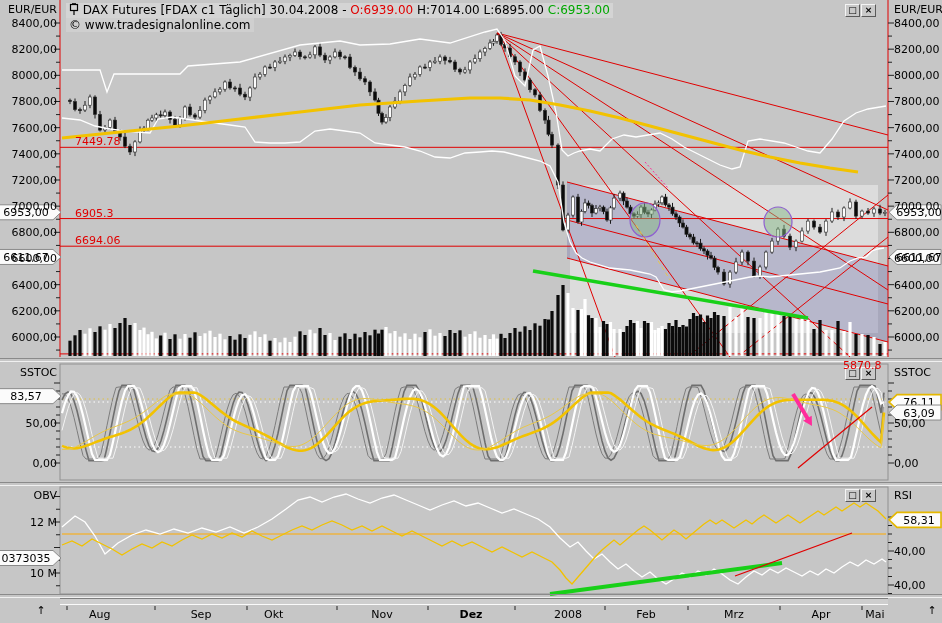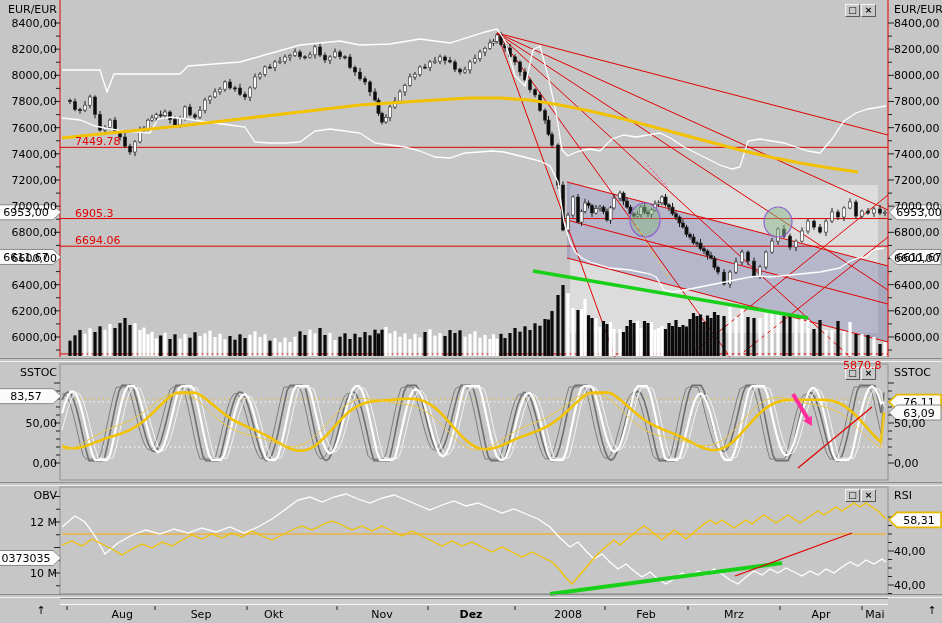--- a/index.html
+++ b/index.html
@@ -711,20 +711,35 @@
       <path d="M889,402.11199999999997 L897,394.61199999999997 L941,394.61199999999997 L941,409.61199999999997 L897,409.61199999999997 Z" fill="#fbfbfb" stroke="#e5b800" stroke-width="1.6"></path>
       <text x="919" y="406.11199999999997" text-anchor="middle" font-size="11" fill="#000">76,11</text>
       <path d="M889,412.528 L897,405.028 L941,405.028 L941,420.028 L897,420.028 Z" fill="#fbfbfb" stroke="#8a8a8a" stroke-width="1"></path>
       <text x="919" y="416.528" text-anchor="middle" font-size="11" fill="#000">63,09</text>
       <path d="M61,558 L53,550.5 L-6,550.5 L-6,565.5 L53,565.5 Z" fill="#fbfbfb" stroke="#8a8a8a" stroke-width="1"></path>
       <text x="26" y="562" text-anchor="middle" font-size="11" fill="#000">0373035</text>
       <path d="M889,519.873 L897,512.373 L941,512.373 L941,527.373 L897,527.373 Z" fill="#fbfbfb" stroke="#e5b800" stroke-width="1.6"></path>
       <text x="919" y="523.873" text-anchor="middle" font-size="11" fill="#000">58,31</text>
     </svg>
 
+<div class="title-row">
+  <svg width="10" height="13" style="vertical-align:-2px">
+    <rect x="1.5" y="1.5" width="7" height="6" fill="none" stroke="#000" stroke-width="1.2"></rect>
+    <line x1="5" y1="7" x2="5" y2="12" stroke="#000" stroke-width="1.2"></line>
+    <line x1="3" y1="0.8" x2="7" y2="0.8" stroke="#000" stroke-width="1.2"></line>
+  </svg>
+  <span>DAX Futures [FDAX c1  Täglich]</span>
+  <span>30.04.2008</span>
+  <span>-</span>
+  <span class="o">O:6939.00</span>
+  <span>H:7014.00</span>
+  <span>L:6895.00</span>
+  <span class="c">C:6953.00</span>
+</div>
+<div class="copyright">© www.tradesignalonline.com</div>
 
 <div class="lbl rt" style="left:2px;top:3px;width:55px;">EUR/EUR</div>
 <div class="lbl" style="left:894px;top:3px;">EUR/EUR</div>
 <div class="lbl rt" style="left:2px;top:366px;width:55px;">SSTOC</div>
 <div class="lbl" style="left:894px;top:366px;">SSTOC</div>
 <div class="lbl rt" style="left:2px;top:489px;width:55px;">OBV</div>
 <div class="lbl" style="left:894px;top:489px;">RSI</div>
 
 <div class="separator" style="top:358px;"></div>
 <div class="separator" style="top:482px;"></div>
@@ -779,21 +794,21 @@
       <div class="lbl rt" style="left:2px;top:330.992px;width:55px;">6000,00</div>
       <div class="lbl" style="left:894px;top:330.992px;">6000,00</div>
       <div class="lbl rt" style="left:2px;top:417px;width:55px;">50,00</div>
       <div class="lbl" style="left:894px;top:417px;">50,00</div>
       <div class="lbl rt" style="left:2px;top:457px;width:55px;">0,00</div>
       <div class="lbl" style="left:894px;top:457px;">0,00</div>
       <div class="lbl rt" style="left:2px;top:516px;width:55px;">12 M</div>
       <div class="lbl rt" style="left:2px;top:567px;width:55px;">10 M</div>
       <div class="lbl" style="left:894px;top:545px;">40,00</div>
       <div class="lbl" style="left:894px;top:579px;">40,00</div>
-      <div class="lbl" style="left:89px;top:608px;width:44px;text-align:right;">Aug</div>
+      <div class="lbl" style="left:89px;top:608px;width:44px;text-align:left;">Aug</div>
       <div class="lbl" style="left:179px;top:608px;width:44px;text-align:center;">Sep</div>
       <div class="lbl" style="left:264px;top:608px;width:44px;text-align:left;">Okt</div>
       <div class="lbl" style="left:360px;top:608px;width:44px;text-align:center;">Nov</div>
       <div class="lbl" style="left:449px;top:608px;width:44px;text-align:center;font-weight:bold;">Dez</div>
       <div class="lbl" style="left:538px;top:608px;width:44px;text-align:center;margin-left:8px;">2008</div>
       <div class="lbl" style="left:624px;top:608px;width:44px;text-align:center;">Feb</div>
       <div class="lbl" style="left:712px;top:608px;width:44px;text-align:center;">Mrz</div>
       <div class="lbl" style="left:799px;top:608px;width:44px;text-align:center;">Apr</div>
       <div class="lbl" style="left:853px;top:608px;width:44px;text-align:center;">Mai</div>
     </div>

